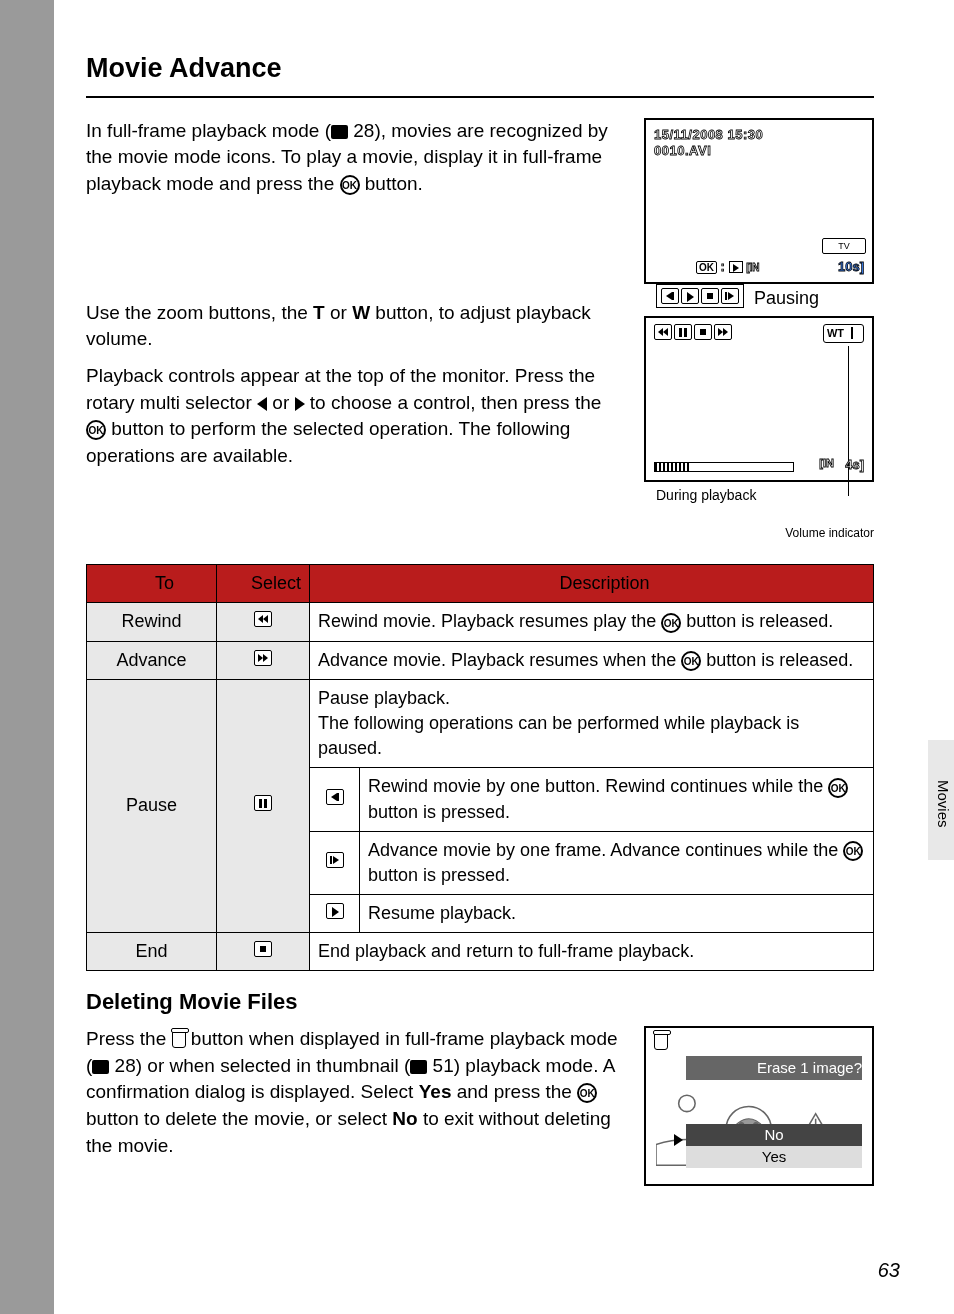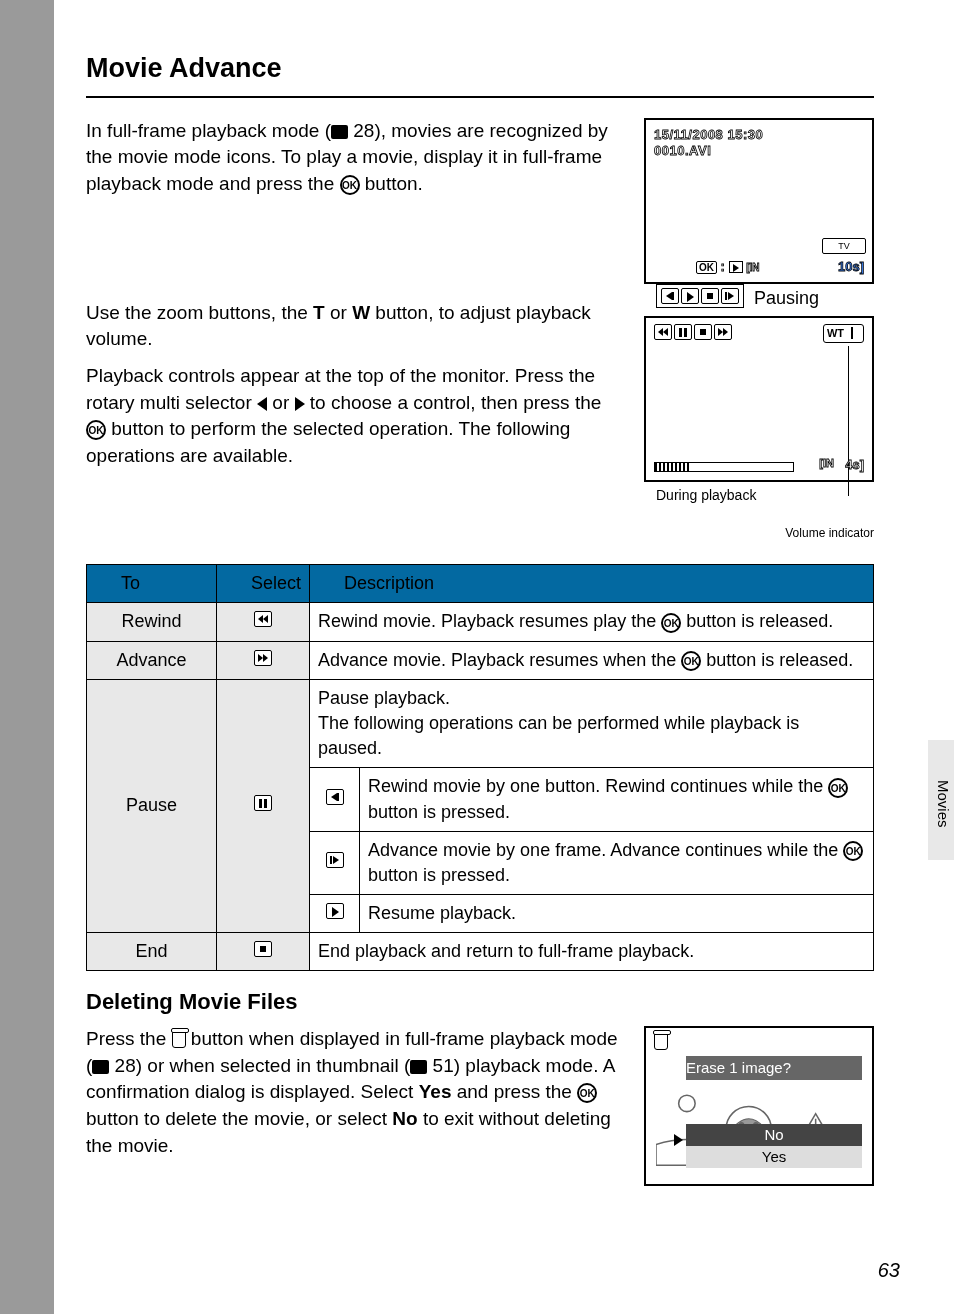--- a/index.html
+++ b/index.html
@@ -179,23 +179,23 @@
     margin-top: 22px;
     font-size: 18px;
   }
   th, td {
     border: 1px solid #000;
     padding: 6px 8px;
     vertical-align: middle;
     text-align: left;
   }
   th {
-    background: #0369a1;
+    background: #b91c1c;
     font-weight: normal;
-    text-align: left;
+    text-align: center;
     padding-left: 34px;
   }
   td.lbl {
     background: #e8e8e8;
     text-align: center;
   }
   td.icon-cell {
     background: #e8e8e8;
     text-align: center;
     width: 60px;
@@ -260,21 +260,21 @@
     background: #fff;
     position: relative;
     overflow: hidden;
   }
   .delete-screen .trash-corner {
     position: absolute; top: 6px; left: 8px;
   }
   .delete-screen .title-bar {
     position: absolute; top: 28px; left: 40px; right: 10px;
     height: 24px; background: #666; color: #fff;
-    text-align: left; font-size: 15px; line-height: 24px;
+    text-align: right; font-size: 15px; line-height: 24px;
   }
   .delete-screen .scene {
     position: absolute; top: 52px; left: 10px; right: 10px; height: 88px;
     background: #fff;
   }
   .delete-screen .scene svg { width:100%; height:100%; }
   .delete-screen .no-bar {
     position: absolute; bottom: 38px; left: 40px; right: 10px;
     height: 22px; background: #444; color: #fff;
     text-align: center; font-size: 15px; line-height: 22px;

